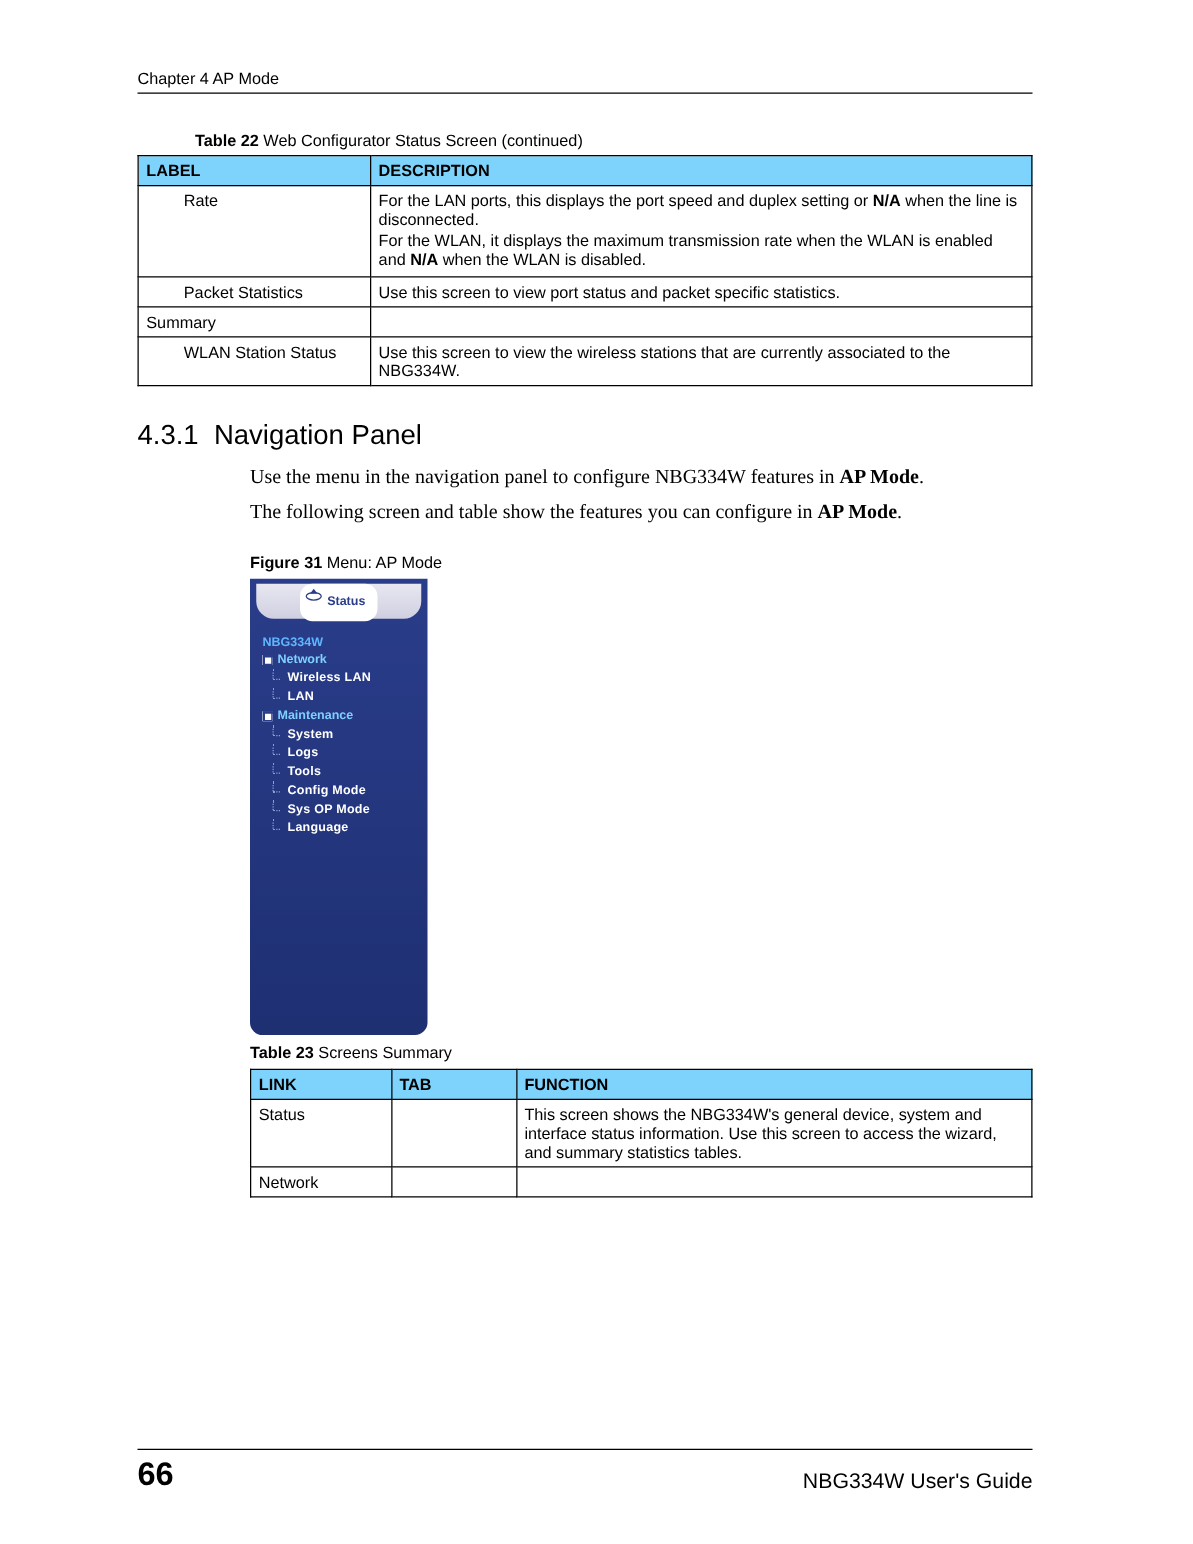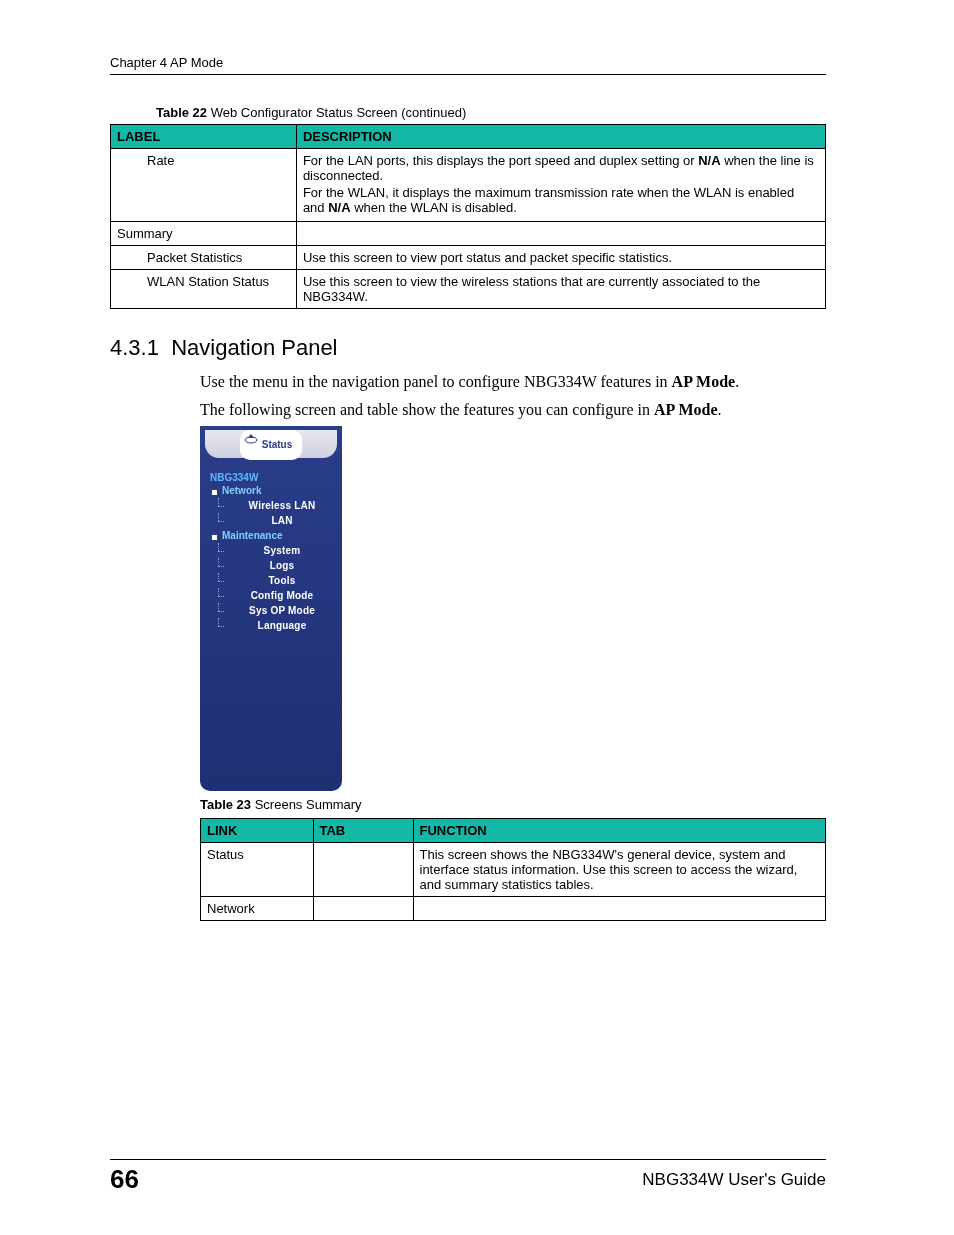--- a/index.html
+++ b/index.html
@@ -35,21 +35,21 @@
     width: 100%;
     font-size: 13px;
   }
   th, td {
     border: 1px solid #000;
     padding: 4px 6px;
     text-align: left;
     vertical-align: top;
   }
   th {
-    background: #14b8a6;
+    background: #7dd3fc;
     font-weight: bold;
   }
   .col-label { width: 26%; }
   .indent2 { padding-left: 36px; }
   h2.section {
     font-family: Arial, Helvetica, sans-serif;
     font-size: 22px;
     font-weight: normal;
     margin: 26px 0 10px 0;
   }
@@ -114,21 +114,20 @@
     background:#fff; margin-right:4px; vertical-align:middle;
     box-shadow: inset 0 0 0 1px #2a3d8a, inset 2px 2px 0 #2a3d8a;
   }
   .menu-item {
     color: #fff;
     padding: 2px 0 2px 4px;
     margin-left: 16px;
     position: relative;
     font-weight: bold;
     letter-spacing: 0.2px;
-    text-align: center;
   }
   .menu-item::before {
     content: "";
     position: absolute;
     left: -8px; top: 0; bottom: 50%;
     border-left: 1px dotted #8aa0d8;
   }
   .menu-item::after {
     content: "";
     position: absolute;
@@ -137,21 +136,21 @@
   }
   .t23-col1 { width: 18%; }
   .t23-col2 { width: 16%; }
   .footer {
     position: absolute;
     left: 110px; right: 100px; bottom: 40px;
   }
   .footer-line {
     border: none; border-top: 1.5px solid #000; margin-bottom: 4px;
   }
-  .footer-row { display:flex; justify-content:space-between; align-items:center;}
+  .footer-row { display:flex; justify-content:space-between; align-items:flex-end;}
   .page-num { font-size: 26px; font-weight: bold; }
   .guide-name { font-size: 17px; }
   .desc-block p { margin: 0 0 2px 0; }
 </style>
 </head>
 <body>
 
 <div class="page">
 
   <div class="chapter-header">Chapter 4 AP Mode</div>
@@ -170,45 +169,48 @@
     <tr>
       <td class="indent2">Rate</td>
       <td>
         <div class="desc-block">
           <p><span>For the LAN ports, this displays the port speed and duplex setting or </span><b>N/A</b><span> when the line is disconnected.</span></p>
           <p><span>For the WLAN, it displays the maximum transmission rate when the WLAN is enabled and </span><b>N/A</b><span> when the WLAN is disabled.</span></p>
         </div>
       </td>
     </tr>
     <tr>
-      <td>Summary</td>
-      <td></td>
-    </tr>
-    <tr>
       <td class="indent2">Packet Statistics</td>
       <td>Use this screen to view port status and packet specific statistics.</td>
+    </tr>
+    <tr>
+      <td>Summary</td>
+      <td></td>
     </tr>
     <tr>
       <td class="indent2">WLAN Station Status</td>
       <td>Use this screen to view the wireless stations that are currently associated to the NBG334W.</td>
     </tr>
   </tbody>
     </table>
 
   <h2 class="section">
     <span>4.3.1</span>&nbsp;&nbsp;<span>Navigation Panel</span>
   </h2>
 
   <p class="body">
     <span>Use the menu in the navigation panel to configure NBG334W features in </span><b>AP Mode</b><span>.</span>
   </p>
   <p class="body">
     <span>The following screen and table show the features you can configure in </span><b>AP Mode</b><span>.</span>
   </p>
 
+  <div class="fig-caption">
+    <b>Figure 31</b><span>   Menu: AP Mode</span>
+  </div>
 
   <div class="menu-shot">
     <div class="menu-top">
       <span class="status-badge">
         <svg width="14" height="12" viewBox="0 0 14 12">
           <ellipse cx="7" cy="8" rx="6" ry="3" fill="none" stroke="#2a3d8a" stroke-width="1"></ellipse>
           <path d="M7 2 L10 6 L4 6 Z" fill="#2a3d8a"></path>
         </svg>
         <span>Status</span>
       </span>

